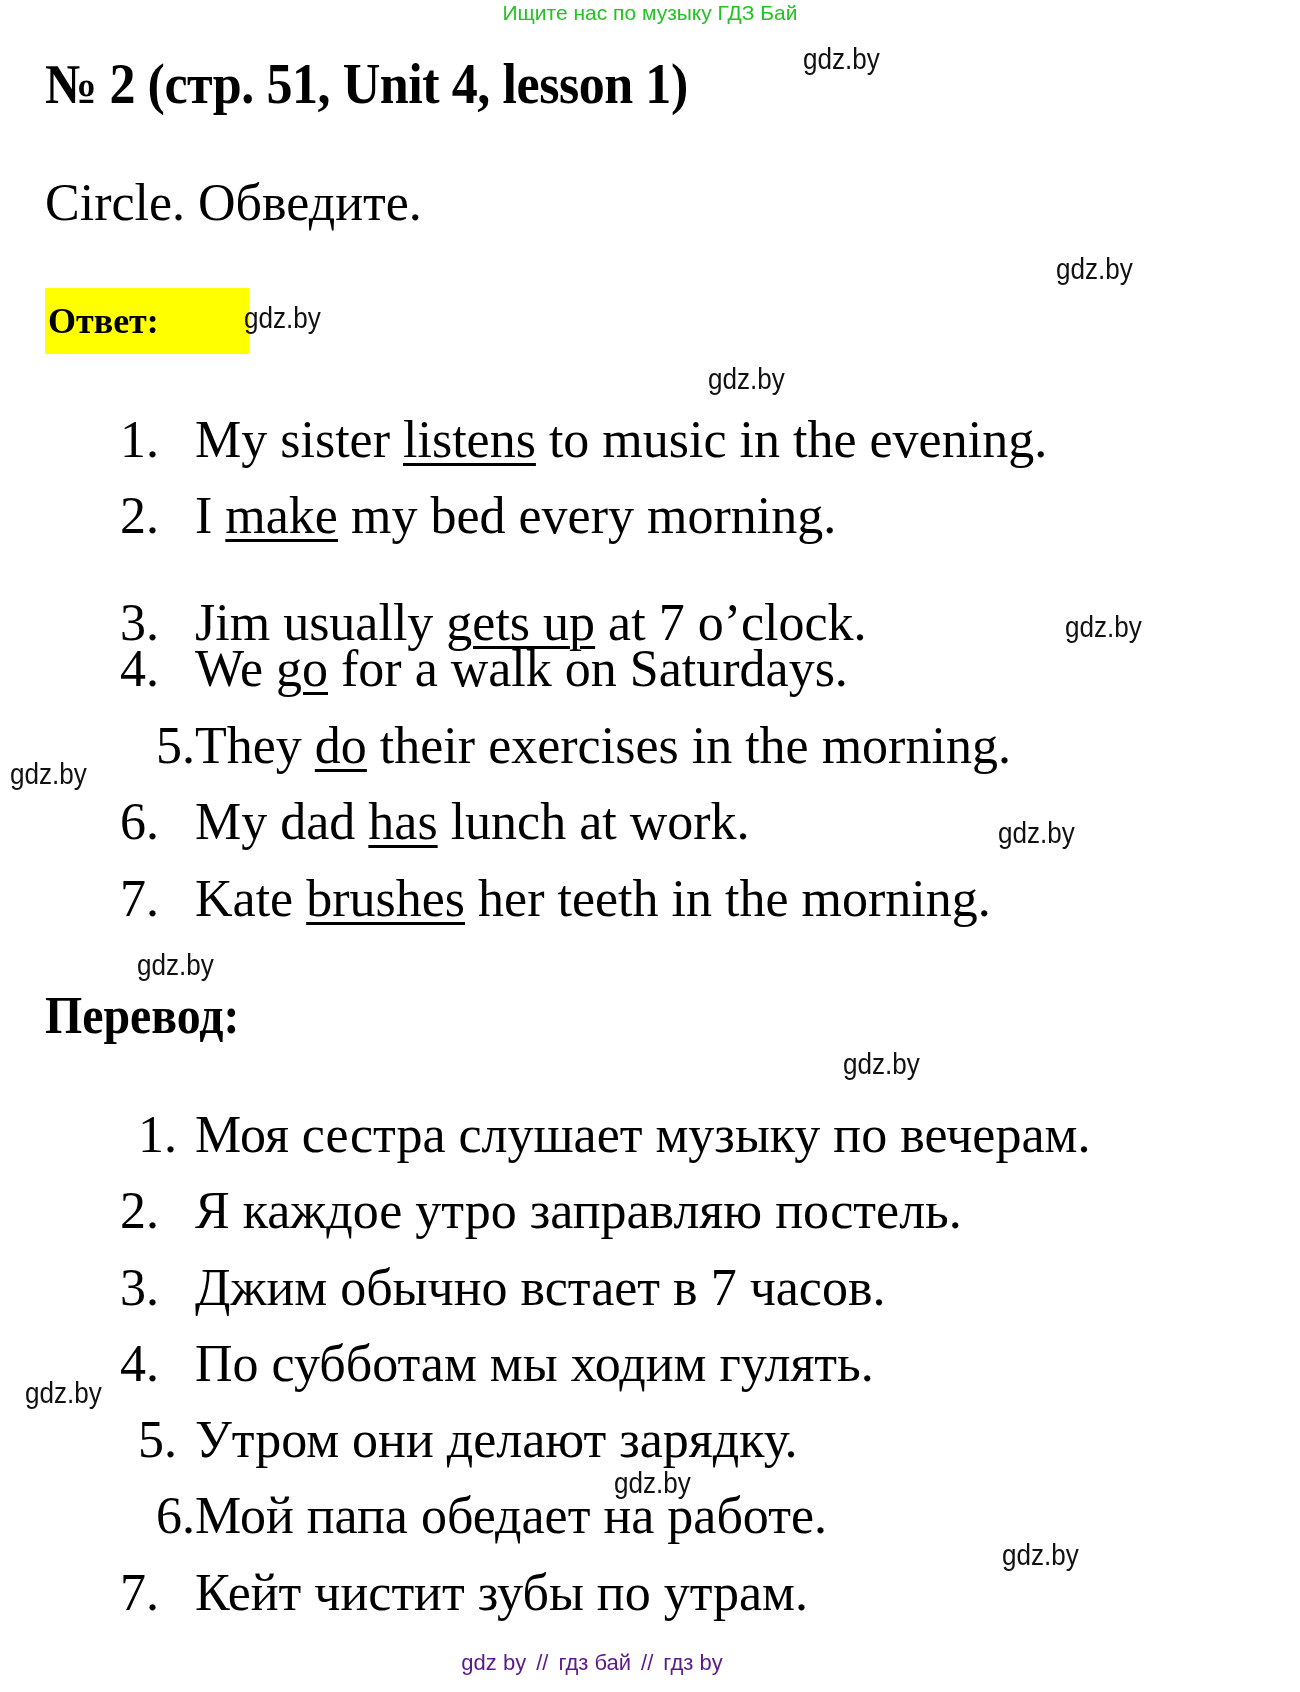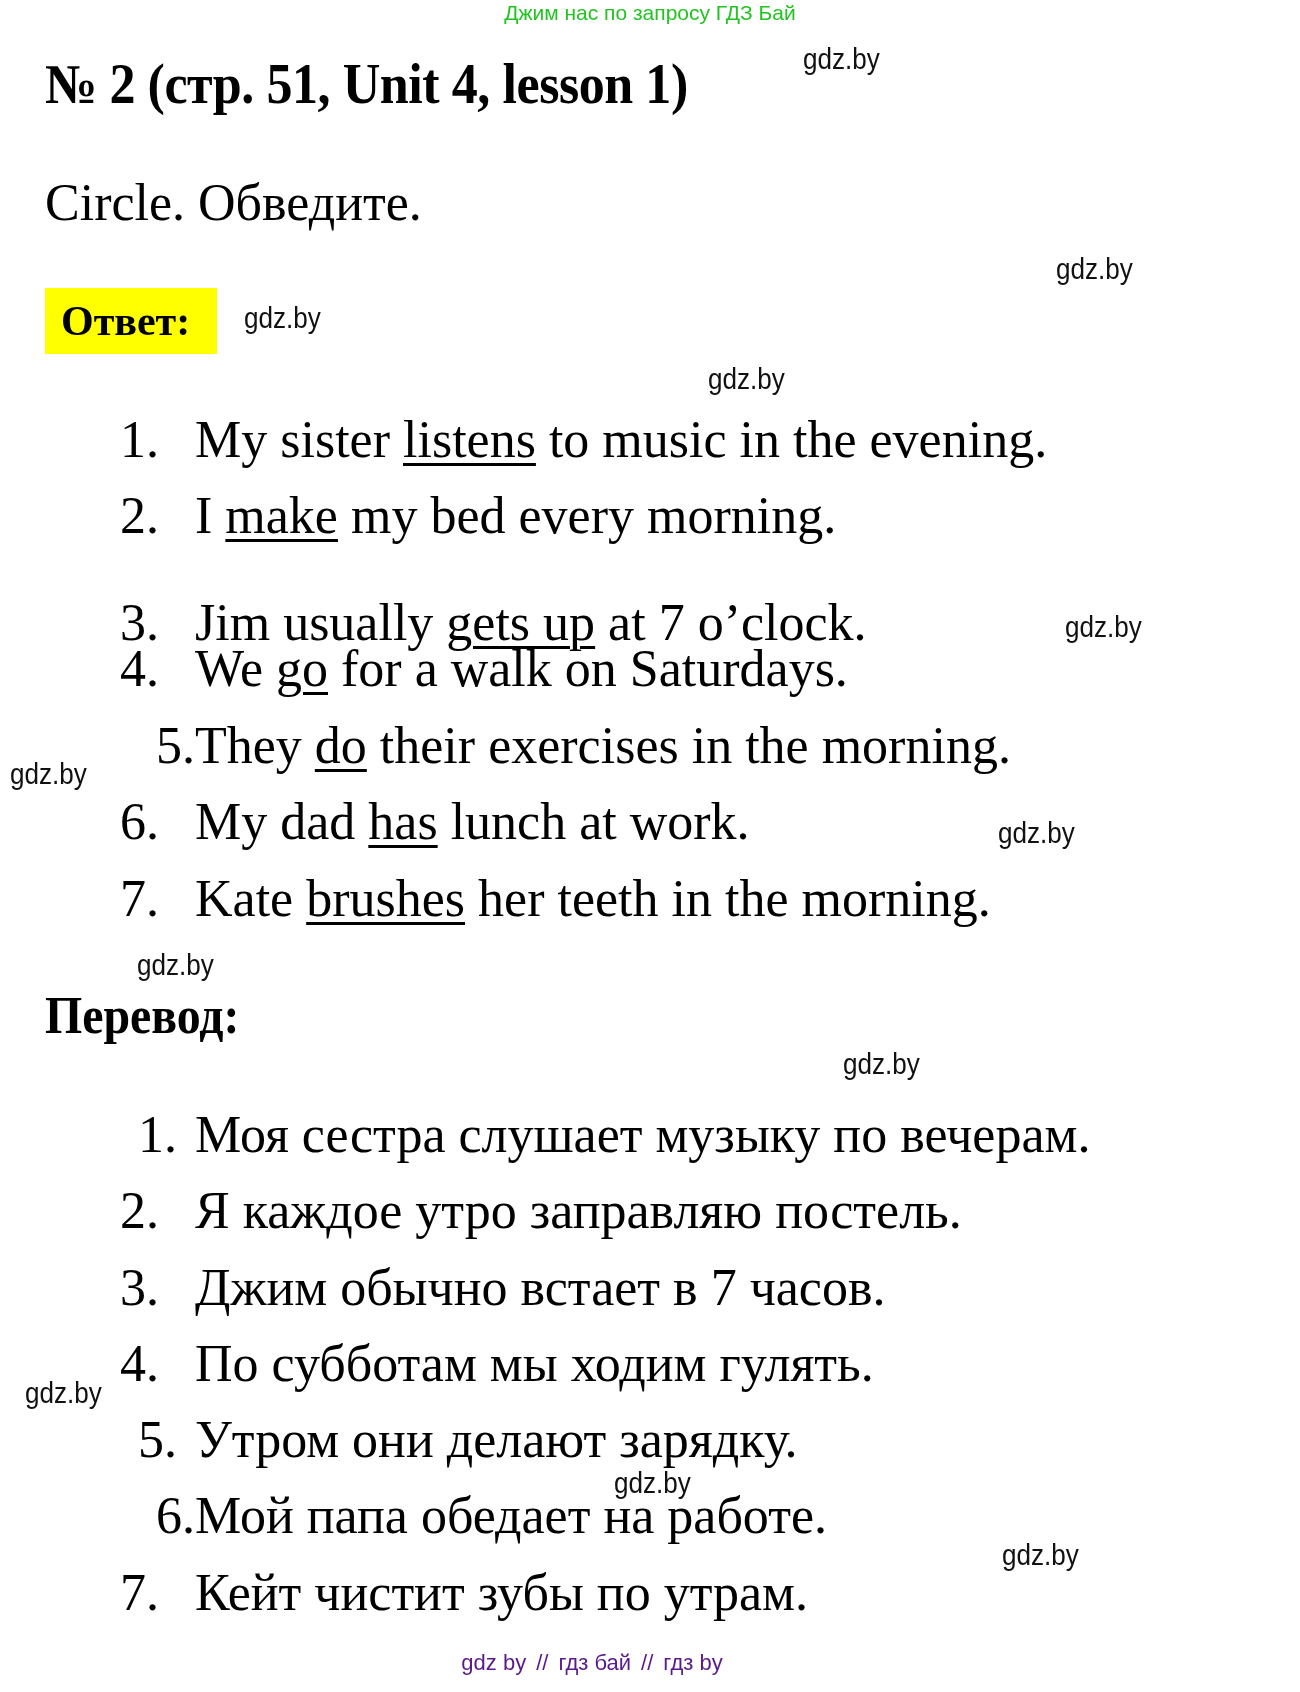--- a/index.html
+++ b/index.html
@@ -34,27 +34,27 @@
       transform-origin: left center;
     }
     .instruction {
       left: 45px; top: 172px;
       font-family: "Liberation Serif", serif;
       font-size: 52px;
       line-height: 62px;
     }
     .answer-label {
       left: 45px; top: 288px;
-      width: 172px; height: 66px;
+      width: 204px; height: 66px;
       background: #ffff00;
       font-family: "Liberation Serif", serif;
       font-weight: bold;
-      font-size: 42px;
+      font-size: 36px;
       line-height: 66px;
-      padding-left: 16px;
+      padding-left: 3px;
       box-sizing: border-box;
     }
     .section-label {
       left: 45px; top: 985px;
       font-family: "Liberation Serif", serif;
       font-weight: bold;
       font-size: 52px;
       line-height: 62px;
       transform: scaleX(0.92);
       transform-origin: left center;
@@ -95,21 +95,21 @@
       font-family: "Liberation Sans", sans-serif;
       font-size: 22px;
       line-height: 30px;
       color: #5a1a8c;
     }
     .footer .sep { padding: 0 10px; }
   </style>
 </head>
 <body>
 
-<div class="abs top-banner">Джим нас по запросу ГДЗ Бай</div>
+<div class="abs top-banner">Ищите нас по музыку ГДЗ Бай</div>
 
 <div class="abs title">№ 2 (стр. 51, Unit 4, lesson 1)</div>
 
 <div class="abs instruction">Circle. Обведите.</div>
 
 <div class="abs answer-label">Ответ:</div>
 
 <div class="abs list">
   <div class="item" style="top:405px;">
     <span class="num">1.</span><span class="txt">My sister </span><u>listens</u><span class="txt"> to music in the evening.</span>

